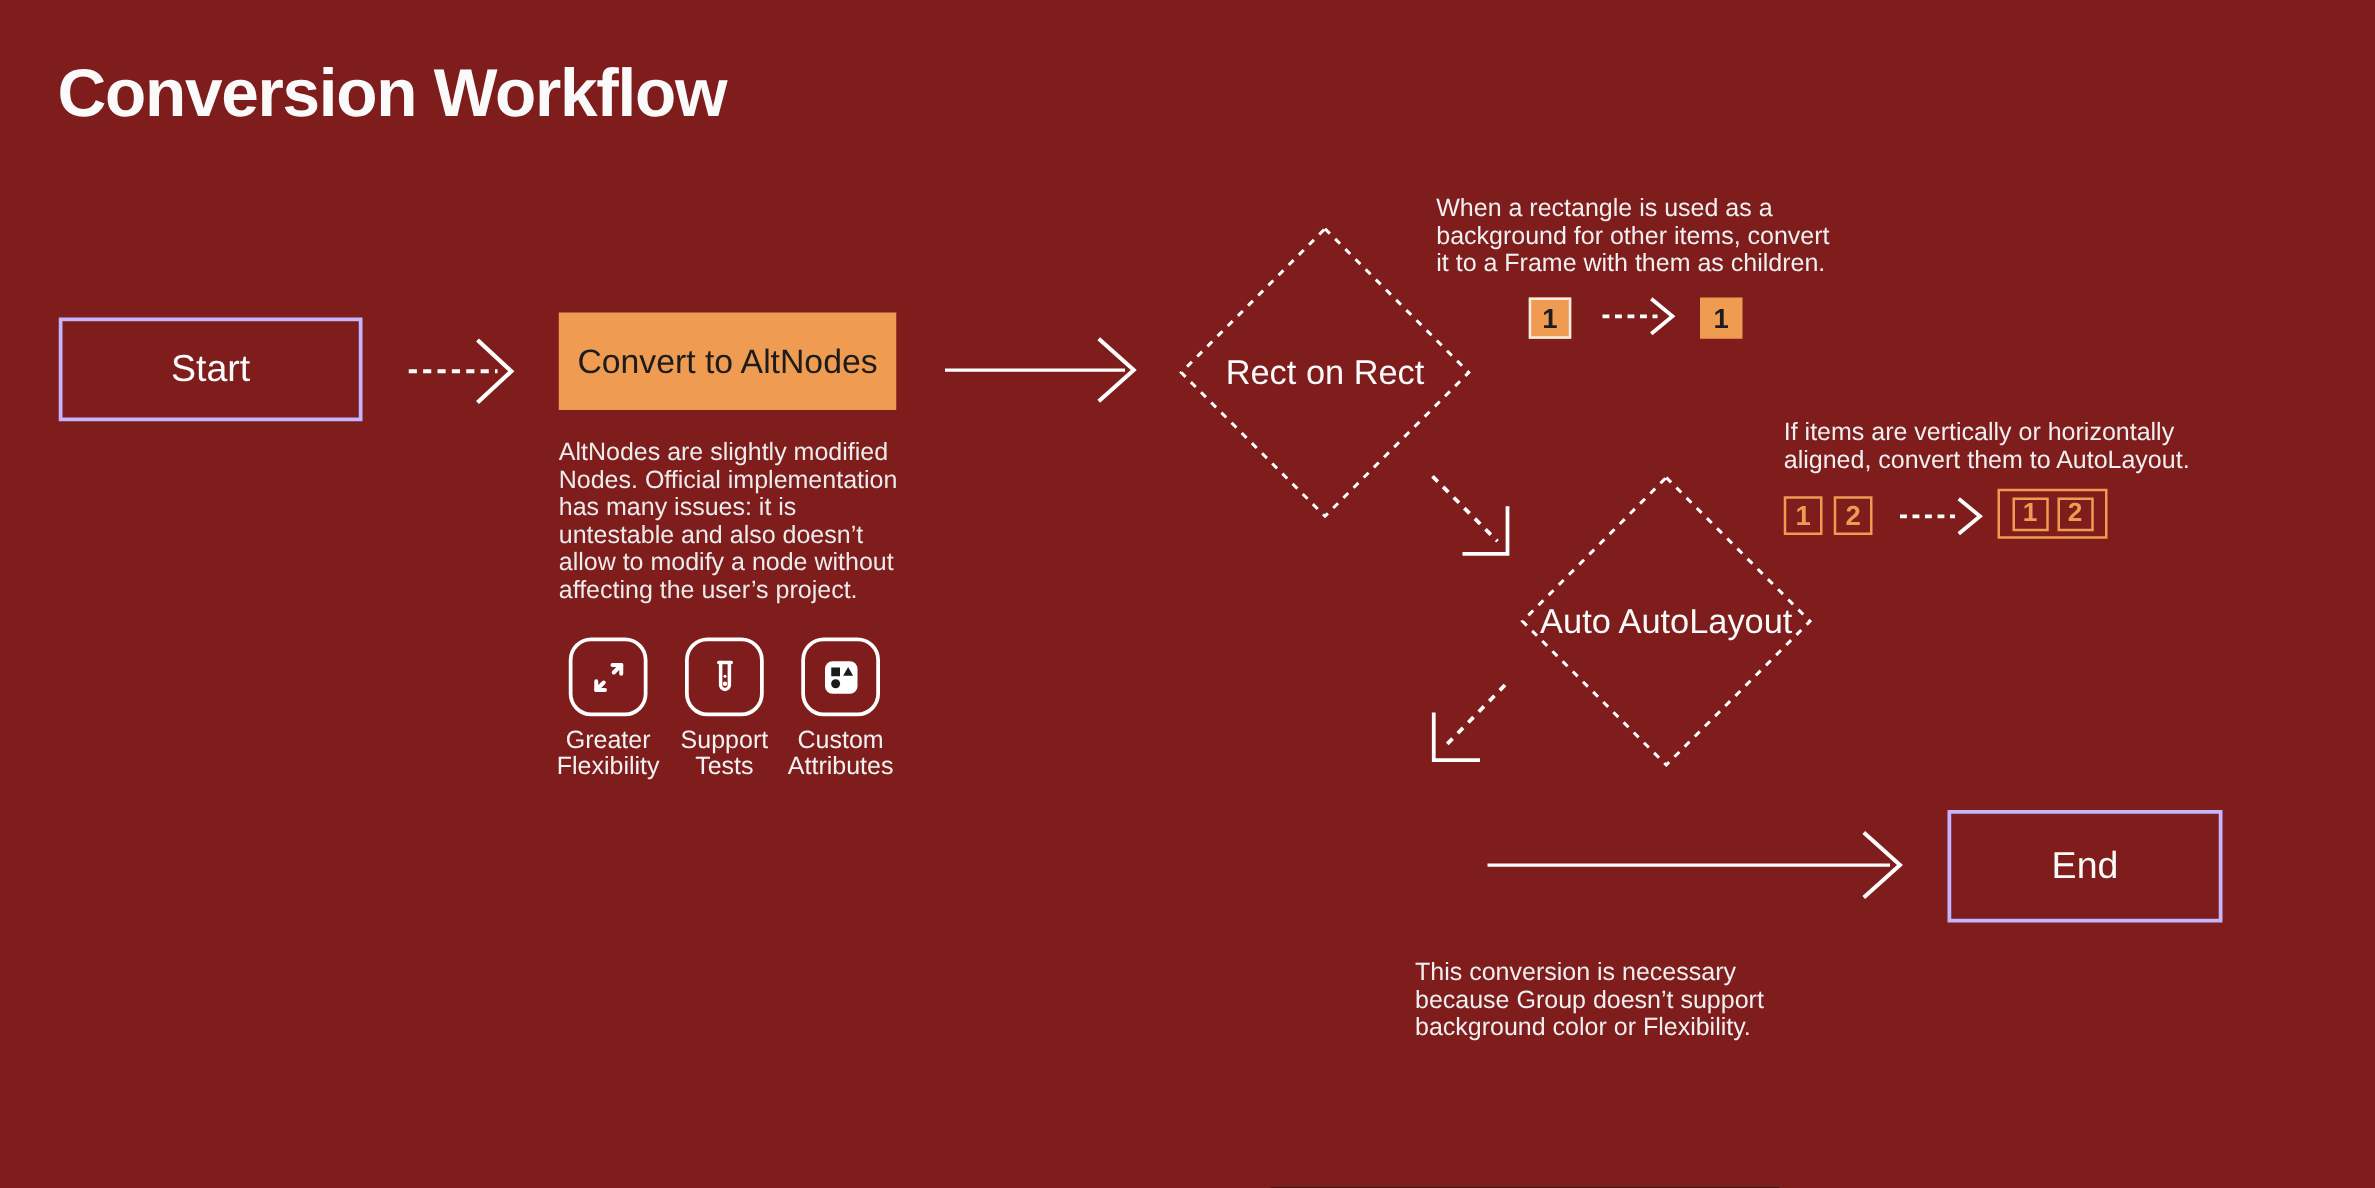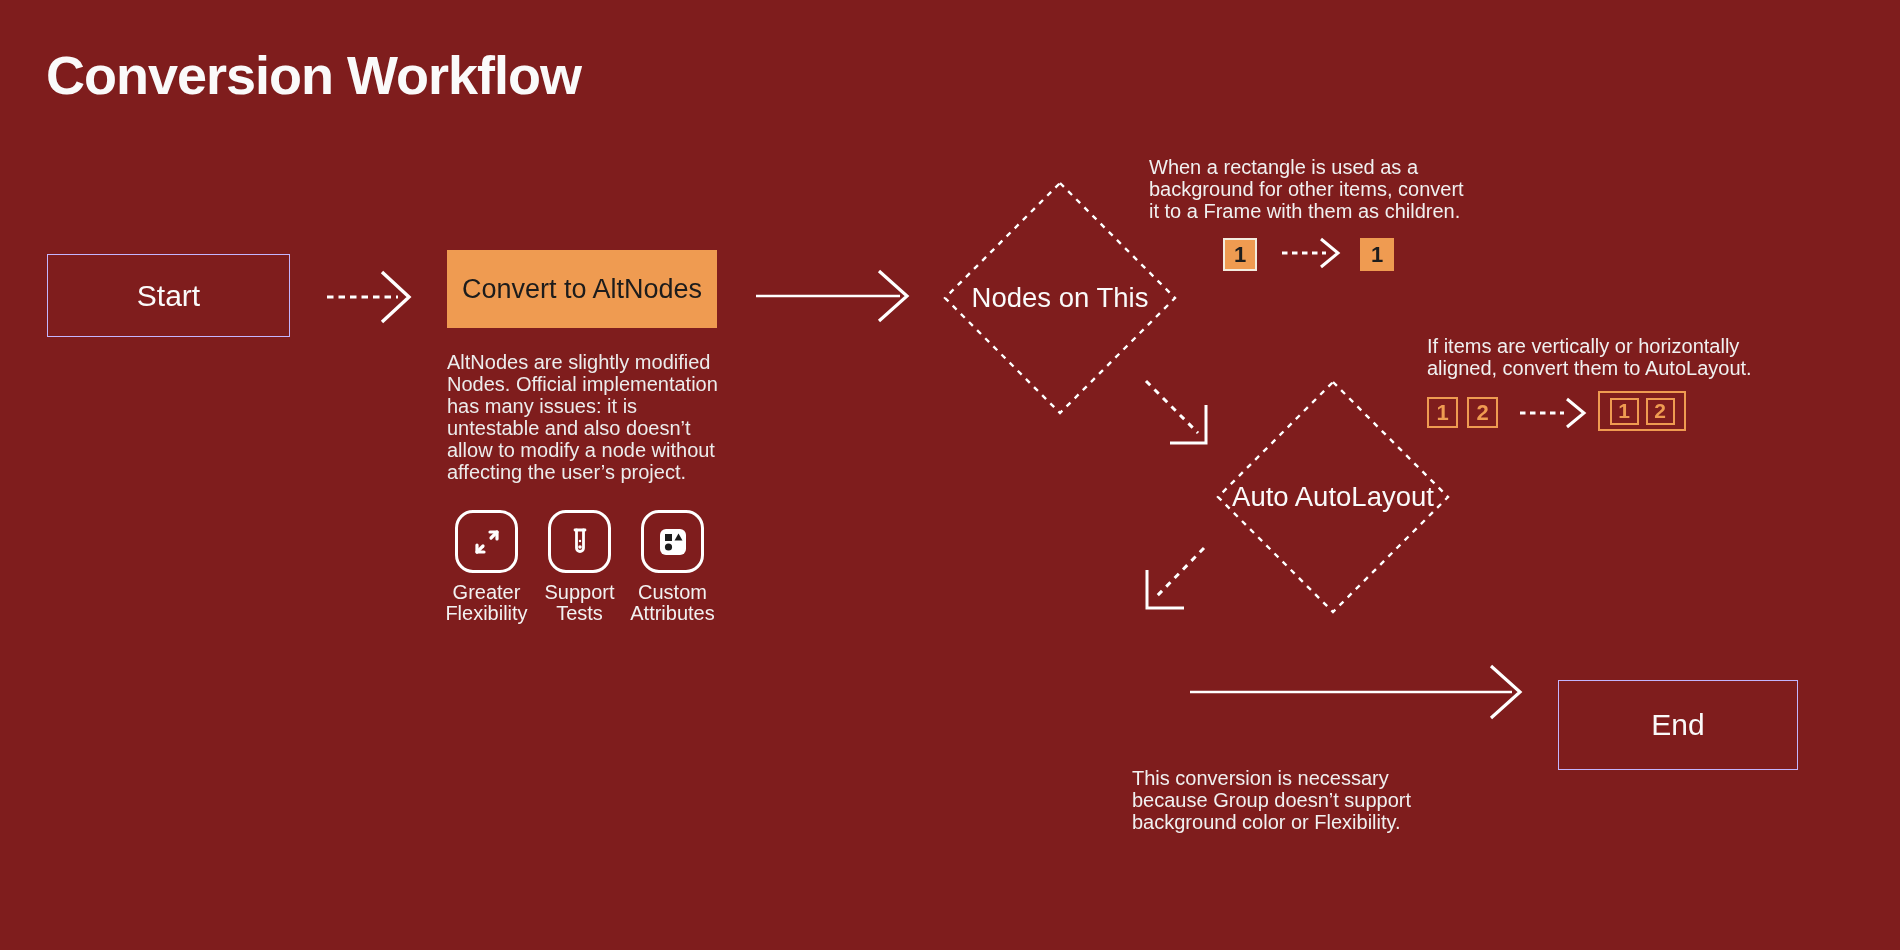--- a/index.html
+++ b/index.html
@@ -7,25 +7,25 @@
     position:relative;width:1900px;height:950px;background:#7f1d1d;
     font-family:"Liberation Sans","DejaVu Sans",sans-serif;color:#F2F2F2;overflow:hidden;
   }
   .abs{position:absolute;}
   .pre{white-space:pre-line;}
   .page-title{
     left:46px;top:44px;font-size:54px;font-weight:800;letter-spacing:-1px;color:#FAFAFA;
   }
   
   .term{
-    box-sizing:border-box;border:1px solid #c4b5fd;display:flex;align-items:center;justify-content:center;
+    box-sizing:border-box;border:3px solid #c4b5fd;display:flex;align-items:center;justify-content:center;
     font-size:30px;color:#FAFAFA;background:transparent;
   }
   .term.start{left:47px;top:254px;width:243px;height:83px;}
-  .term.end{left:1558px;top:648px;width:240px;height:90px;margin-top:32px;}
+  .term.end{left:1558px;top:648px;width:220px;height:90px;}
   
   .process{
     left:447px;top:250px;width:270px;height:78px;background:var(--accent,#EF9B51);
     display:flex;align-items:center;justify-content:center;font-size:27px;font-weight:500;color:#1C1C1C;
   }
   .desc{
     left:447px;top:352px;width:320px;font-size:20px;line-height:21.9px;color:#ECECEC;
   }
   
   .features{left:455px;top:510px;display:flex;gap:30px;}
@@ -165,21 +165,21 @@
       </div>
       <div class="feature-label pre">Custom
 Attributes</div>
     </div>
   </div>
 
   <div class="abs diamond rect">
     <svg width="234" height="234" viewBox="0 0 234 234">
       <polygon points="117,2 232,117 117,232 2,117" fill="none" stroke="#FFFFFF" stroke-width="2.4" stroke-dasharray="5.5 6"></polygon>
     </svg>
-    <div class="label">Nodes on This</div>
+    <div class="label">Rect on Rect</div>
   </div>
 
   <div class="abs diamond layout">
     <svg width="234" height="234" viewBox="0 0 234 234">
       <polygon points="117,2 232,117 117,232 2,117" fill="none" stroke="#FFFFFF" stroke-width="2.4" stroke-dasharray="5.5 6"></polygon>
     </svg>
     <div class="label">Auto AutoLayout</div>
   </div>
 
 

